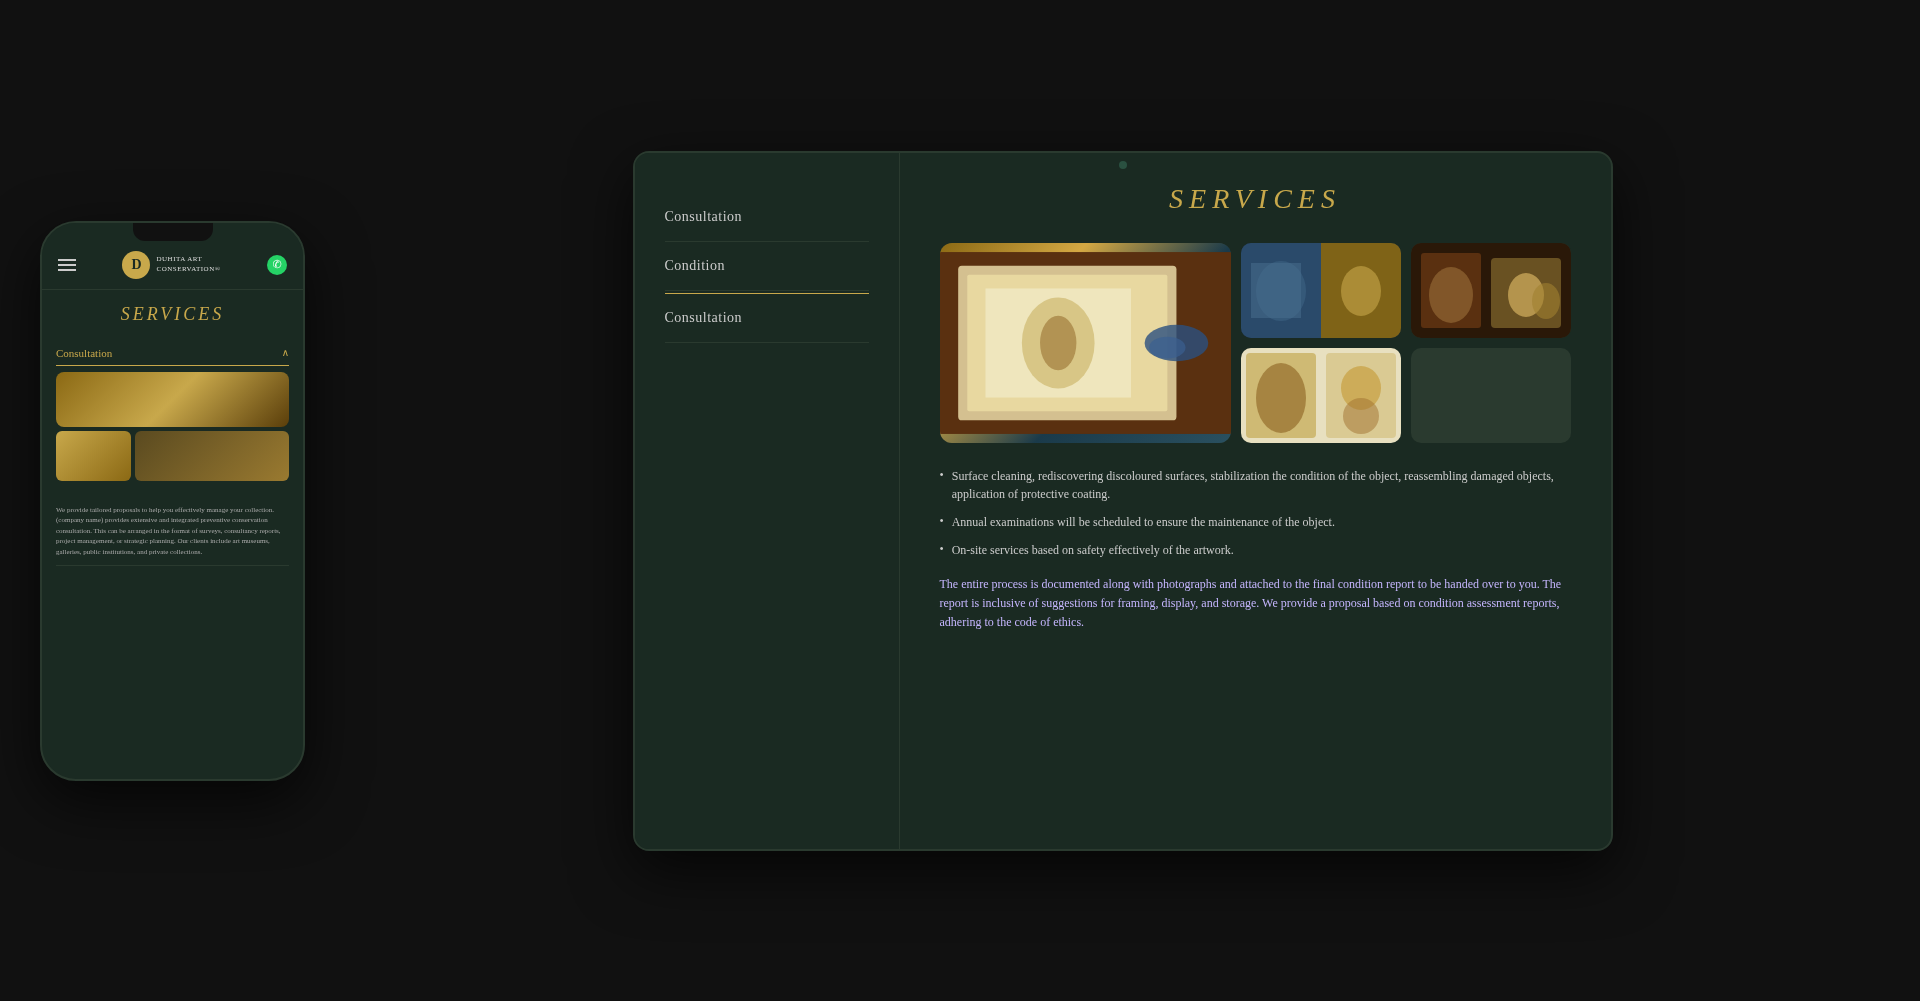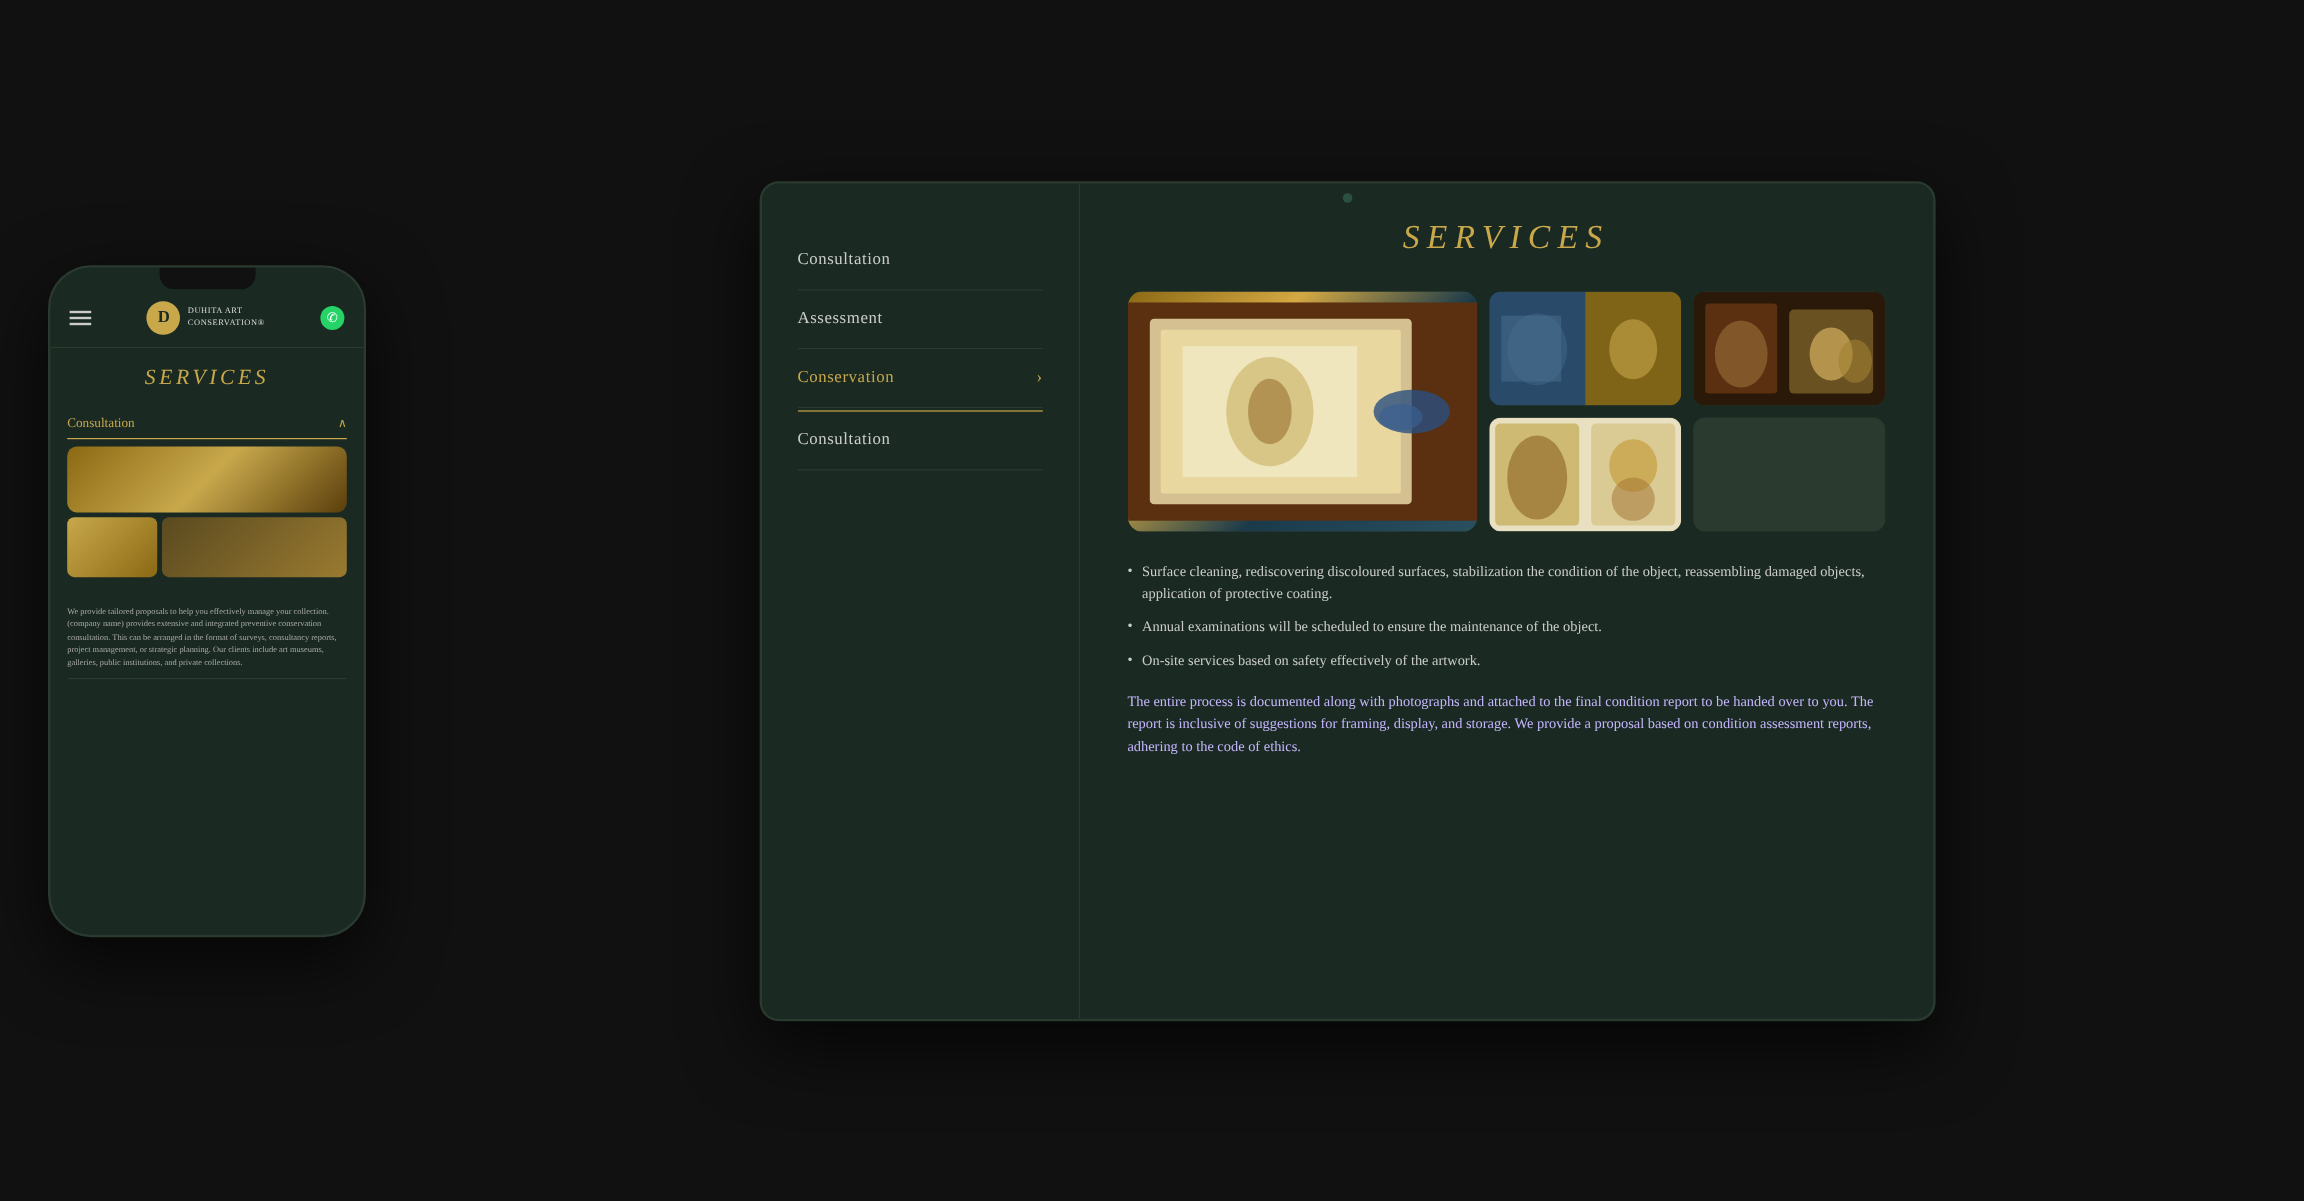--- a/index.html
+++ b/index.html
@@ -401,25 +401,21 @@
     <div class="tablet">
       <div class="tablet-camera"></div>
 
       <div class="tablet-body">
 
         <div class="tablet-sidebar">
           <div class="sidebar-item">
             <span class="sidebar-item-label">Consultation</span>
           </div>
           <div class="sidebar-item">
-            <span class="sidebar-item-label">Assessment</span>
-          </div>
-          <div class="sidebar-item active">
-            <span class="sidebar-item-label">Conservation</span>
-            <span class="sidebar-item-arrow">›</span>
+            <span class="sidebar-item-label">Condition</span>
           </div>
           <div class="sidebar-active-line"></div>
           <div class="sidebar-item">
             <span class="sidebar-item-label">Consultation</span>
           </div>
         </div>
 
         <div class="tablet-main">
           <div class="tablet-services-title">SERVICES</div>
 

